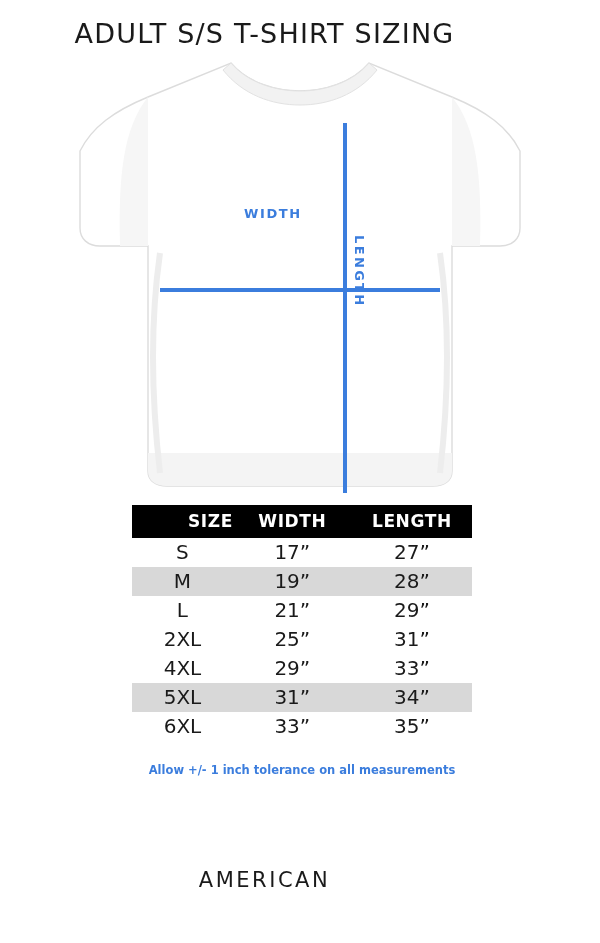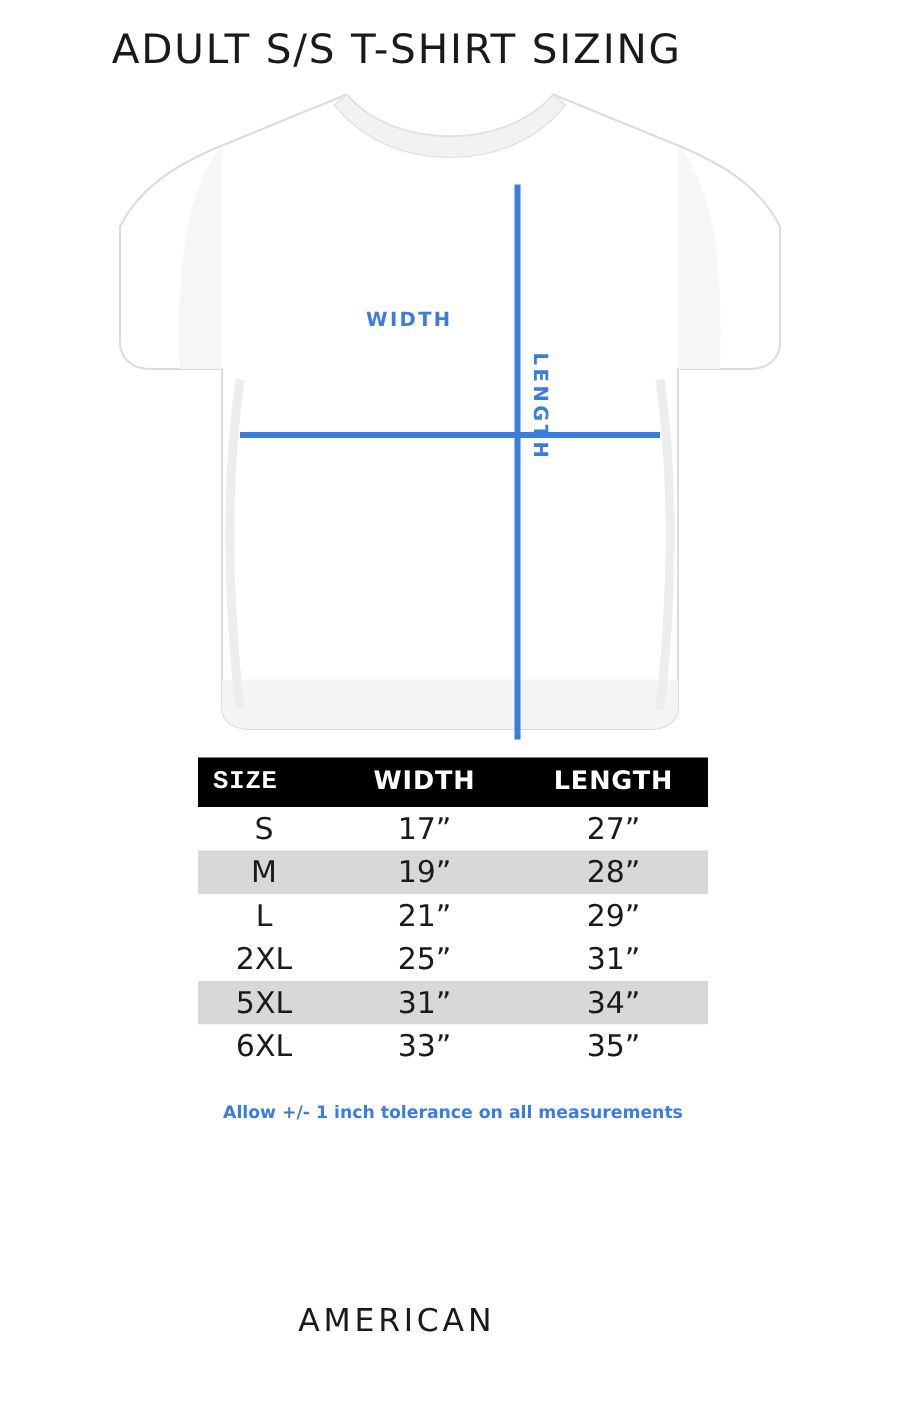--- a/index.html
+++ b/index.html
@@ -80,24 +80,23 @@
   table.size-table th {
     background: #000000;
     color: #ffffff;
     font-size: 17px;
     font-weight: bold;
     letter-spacing: 0.6px;
     padding: 6px 0 7px 0;
     text-align: center;
   }
   table.size-table th.th-size {
-    text-align: left;
-    padding-left: 10px;
+    text-align: right;
+    padding-left: 27px;
     width: 78px;
-    font-family: Liberation Mono, monospace;
   }
   table.size-table td {
     font-size: 20px;
     text-align: center;
     padding: 2px 0 3px 0;
     color: #1a1a1a;
     font-weight: 400;
   }
   table.size-table tr.odd td {
     background: #ffffff;
@@ -208,20 +207,25 @@
         <tr class="odd">
           <td class="col-size">L</td>
           <td class="col-width">21”</td>
           <td class="col-length">29”</td>
         </tr>
         <tr class="odd">
           <td class="col-size">2XL</td>
           <td class="col-width">25”</td>
           <td class="col-length">31”</td>
         </tr>
+        <tr class="odd">
+          <td class="col-size">4XL</td>
+          <td class="col-width">29”</td>
+          <td class="col-length">33”</td>
+        </tr>
         <tr class="even">
           <td class="col-size">5XL</td>
           <td class="col-width">31”</td>
           <td class="col-length">34”</td>
         </tr>
         <tr class="odd">
           <td class="col-size">6XL</td>
           <td class="col-width">33”</td>
           <td class="col-length">35”</td>
         </tr>

